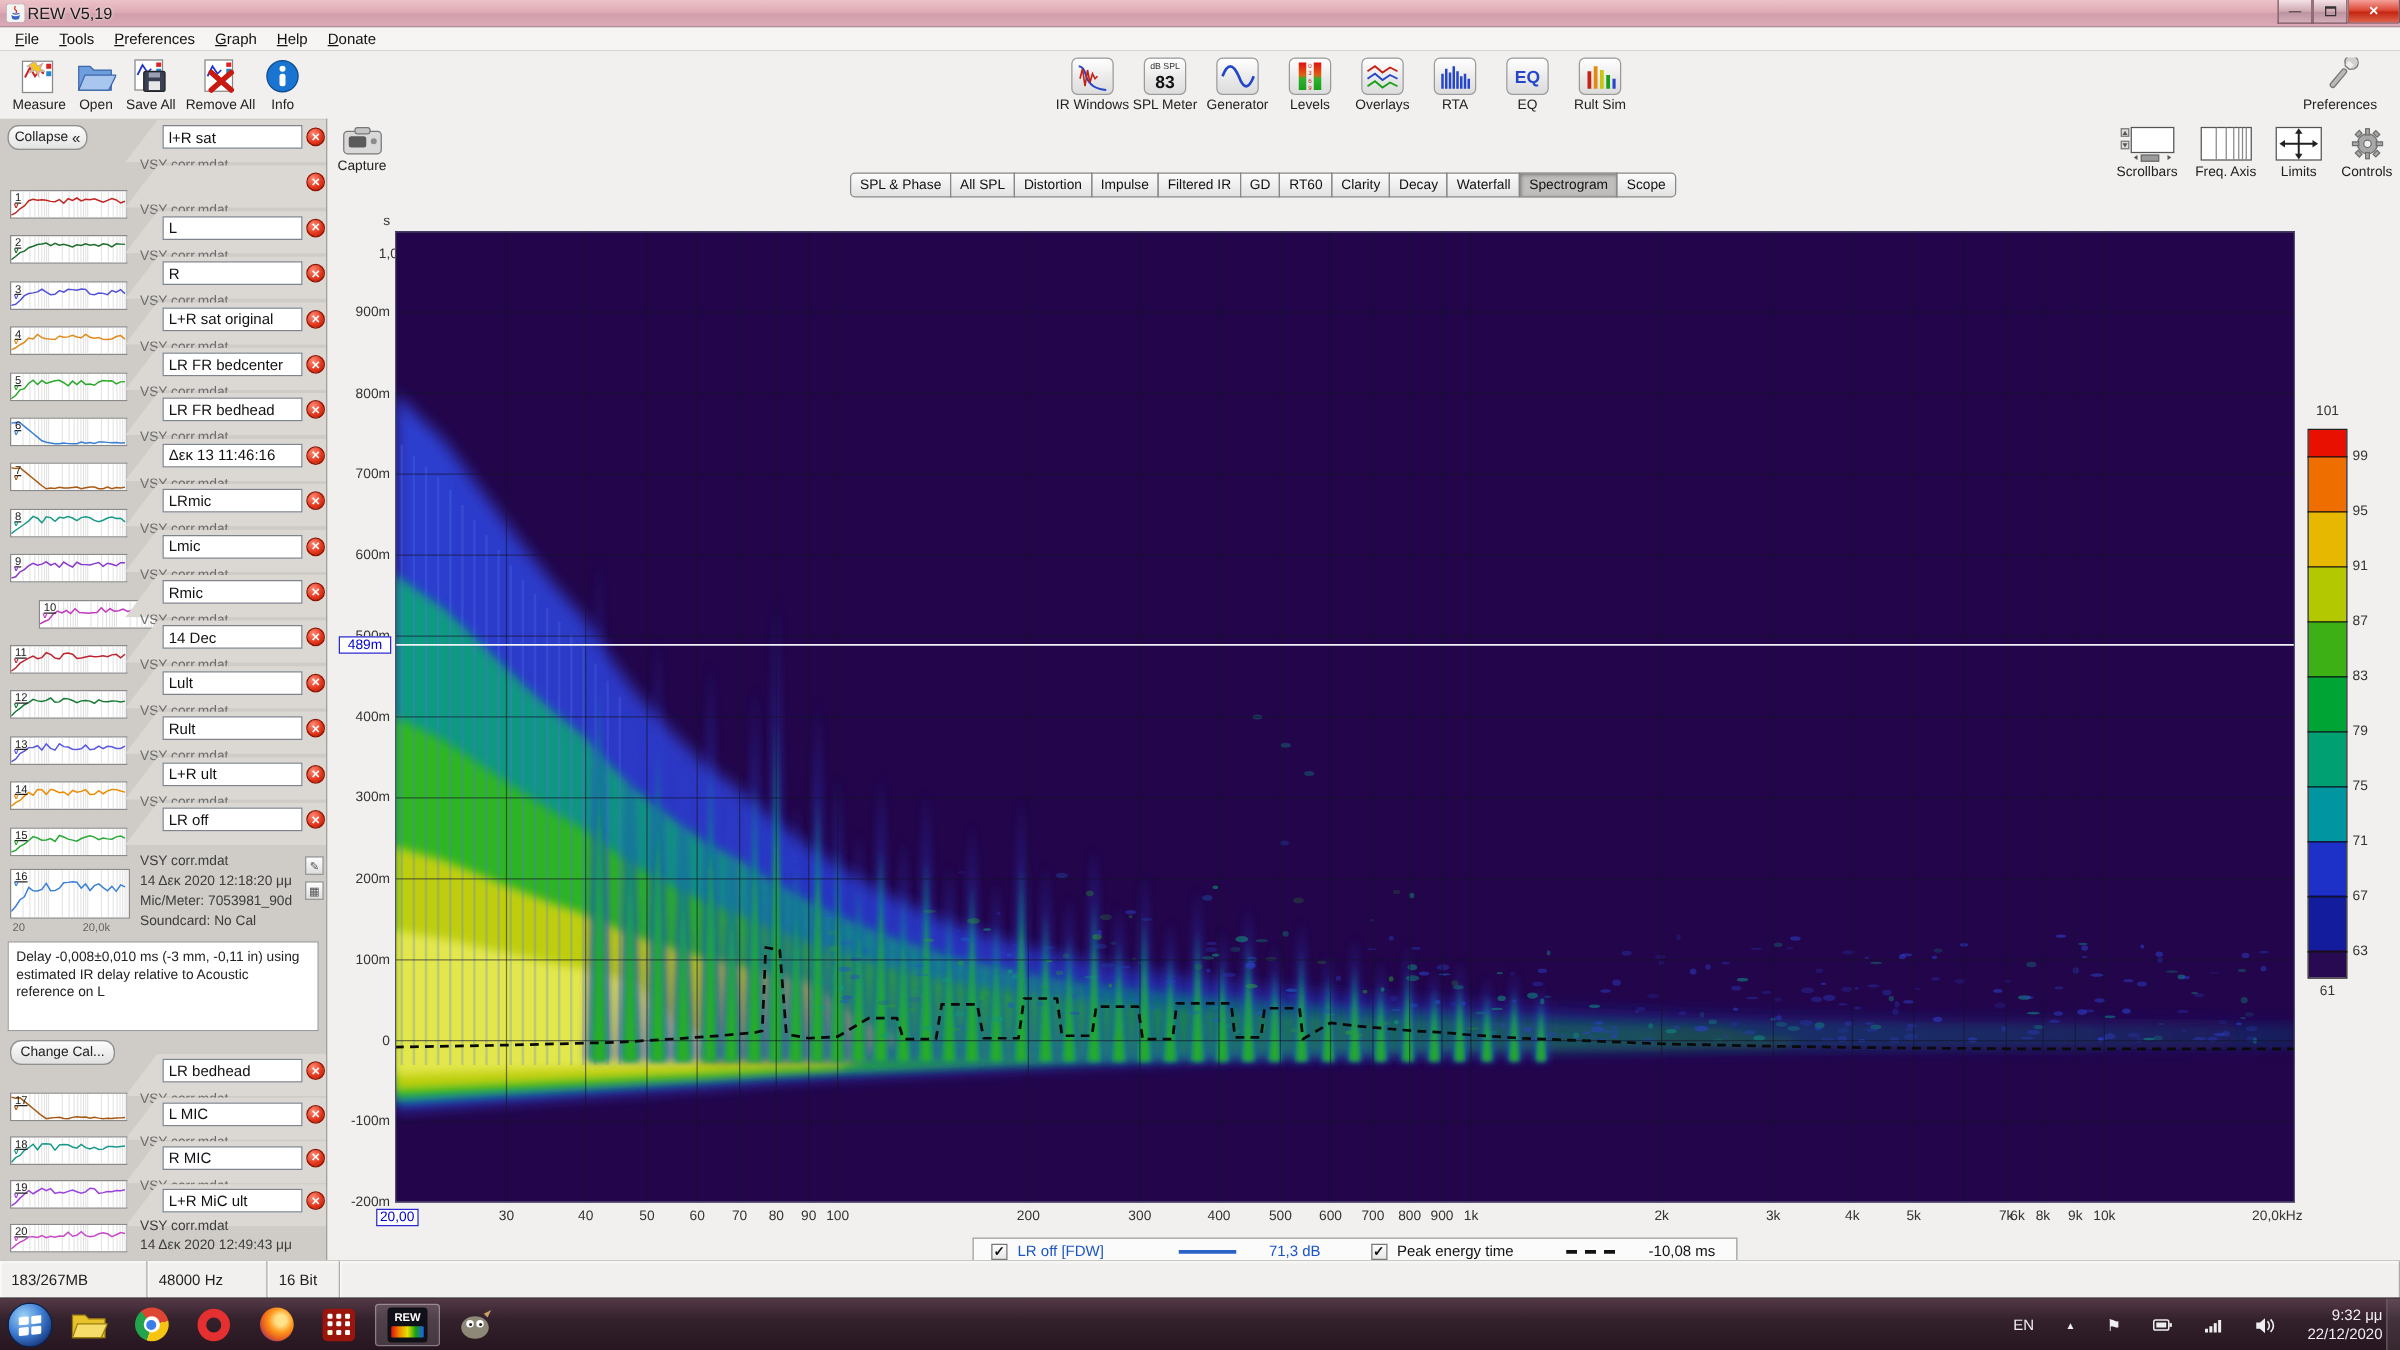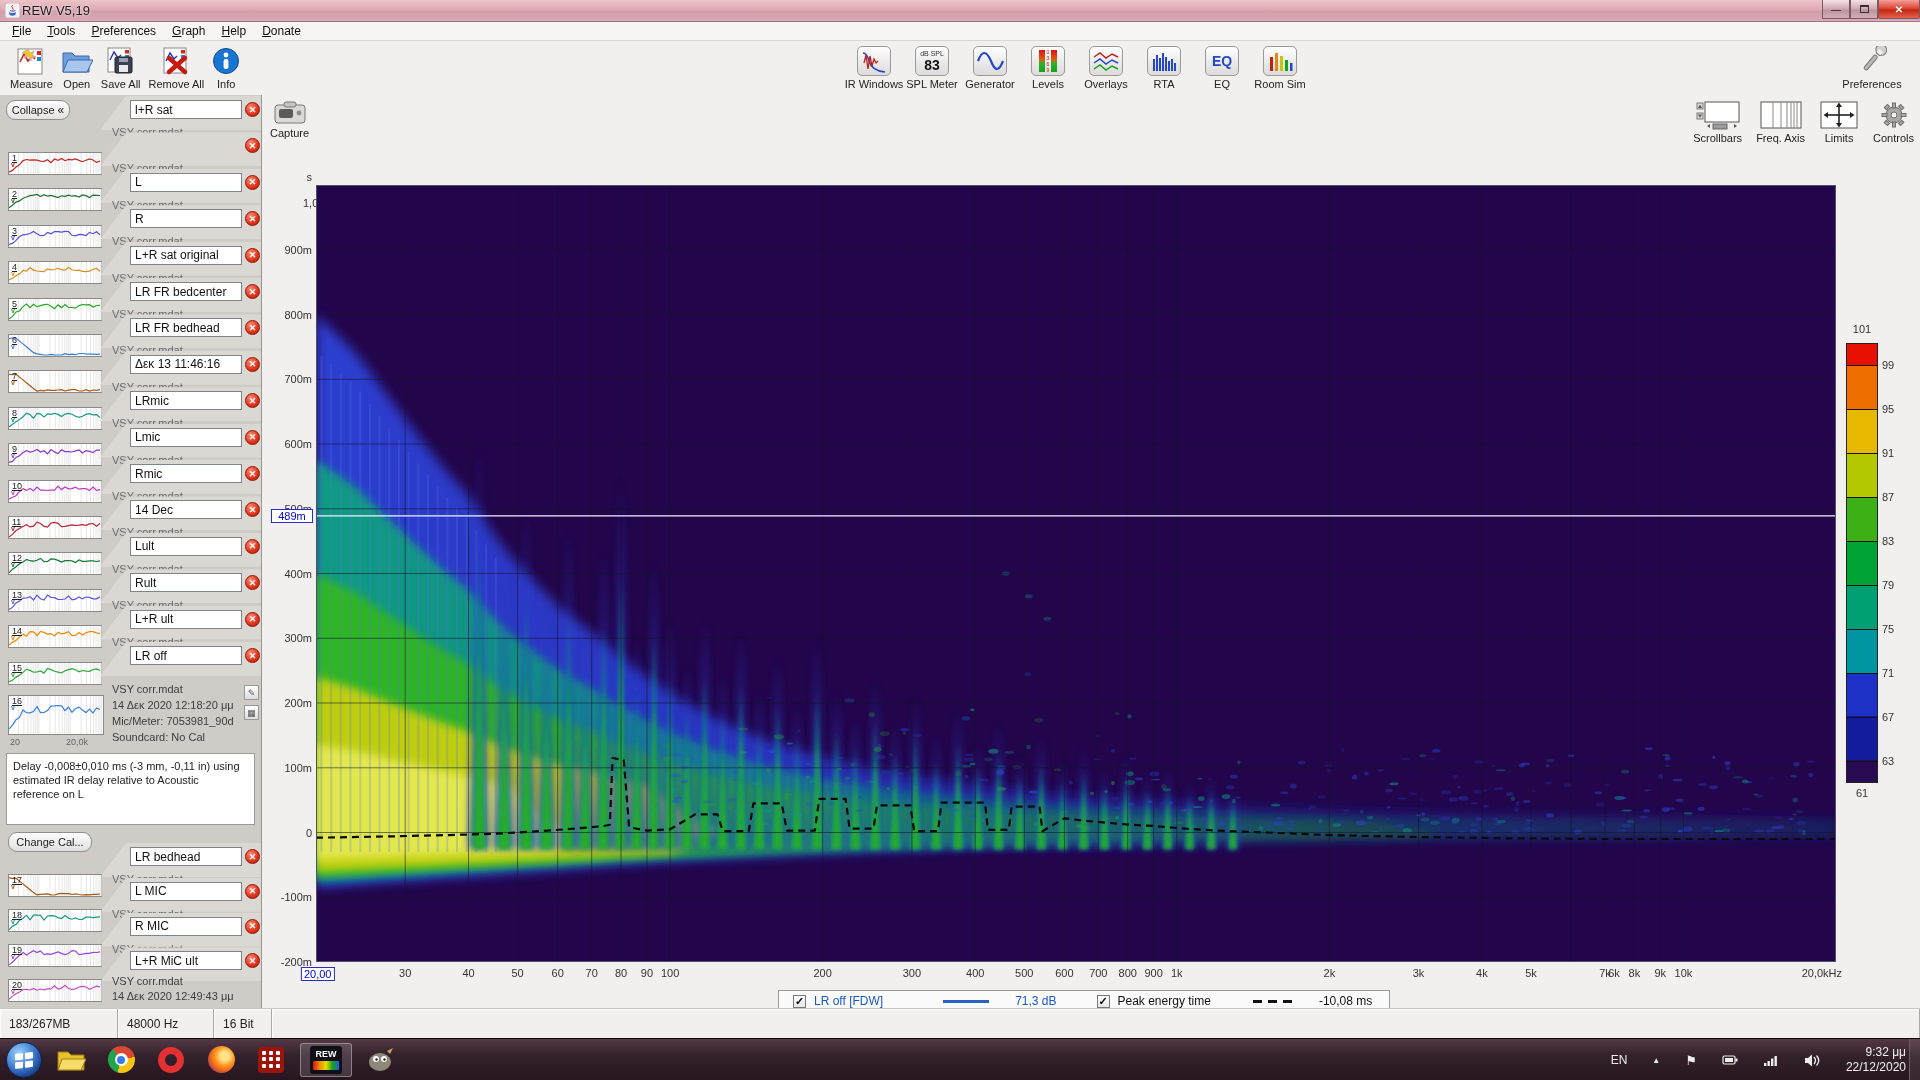--- a/index.html
+++ b/index.html
@@ -296,21 +296,21 @@
                 <g>
                   <rect x="4" y="8" width="3" height="14" fill="#c42014"></rect>
                   <rect x="9" y="4" width="3" height="18" fill="#e08a10"></rect>
                   <rect x="14" y="7" width="3" height="15" fill="#c8c410"></rect>
                   <rect x="19" y="11" width="3" height="11" fill="#18a018"></rect>
                   <rect x="24" y="14" width="2.5" height="8" fill="#2446c8"></rect>
                 </g>
               </svg>
         </span>
           </span>
-          <span class="lb">Room Sim</span>
+          <span class="lb">Rult Sim</span>
       </div>
     </div>
 
     <div class="tb-group" style="right:8px;">
       <div class="tb-item" style="width:80px">
         <span class="ic">
           <svg width="30" height="30" viewBox="0 0 30 30">
               <g transform="rotate(40 15 15)">
                 <rect x="13" y="8" width="4" height="18" rx="2" fill="#b9b9b9" stroke="#777"></rect>
                 <path d="M10,3 a5.5,5.5 0 1 1 10,0 l-3,3 h-4 Z" fill="#cfcfcf" stroke="#777"></path>
@@ -640,21 +640,21 @@
           <line x1="92.6" y1="0" x2="92.6" y2="21" stroke="#dcdcdc" stroke-width="0.7"></line>
           <polyline points="0.0,18.5 3.5,17.4 7.0,13.4 10.5,11.7 14.0,8.5 17.5,6.7 21.0,8.1 24.5,7.3 28.0,5.5 31.5,8.1 35.0,6.7 38.5,9.8 42.0,5.6 45.5,7.9 49.0,9.6 52.5,5.8 56.0,7.6 59.5,7.7 63.0,8.0 66.5,6.9 70.0,6.0 73.5,9.0 77.0,6.6 80.5,7.4 84.0,8.6 87.5,6.1 91.0,6.1" fill="none" stroke="#8a38cc" stroke-width="1.2"></polyline>
         </svg>
         <span class="thumb-num">9</span>
         <span class="thumb-caret" style="color: rgb(138, 56, 204);">v</span>
       </div>
       <div class="plate" style="top: 328.6px;"></div>
       <div class="name-field" style="top: 332.6px;">Lmic</div>
       <div class="del-btn" style="top: 334.6px;">✕</div>
       <div class="vsy-label" style="top: 358.6px;">VSY corr.mdat</div>
-      <div class="thumb" style="top: 384.6px; height: 23px;">
+      <div class="thumb" style="top: 384.6px; height: 23px; margin-left: 23px;">
         <svg width="94" height="21" viewBox="0 0 94 21">
           <line x1="9.4" y1="0" x2="9.4" y2="21" stroke="#dcdcdc" stroke-width="0.7"></line>
           <line x1="14.9" y1="0" x2="14.9" y2="21" stroke="#dcdcdc" stroke-width="0.7"></line>
           <line x1="18.9" y1="0" x2="18.9" y2="21" stroke="#dcdcdc" stroke-width="0.7"></line>
           <line x1="21.9" y1="0" x2="21.9" y2="21" stroke="#dcdcdc" stroke-width="0.7"></line>
           <line x1="24.4" y1="0" x2="24.4" y2="21" stroke="#dcdcdc" stroke-width="0.7"></line>
           <line x1="26.5" y1="0" x2="26.5" y2="21" stroke="#dcdcdc" stroke-width="0.7"></line>
           <line x1="28.3" y1="0" x2="28.3" y2="21" stroke="#dcdcdc" stroke-width="0.7"></line>
           <line x1="29.9" y1="0" x2="29.9" y2="21" stroke="#dcdcdc" stroke-width="0.7"></line>
           <line x1="40.8" y1="0" x2="40.8" y2="21" stroke="#dcdcdc" stroke-width="0.7"></line>
@@ -1044,20 +1044,34 @@
     <div class="capture">
       <svg width="32" height="24" viewBox="0 0 32 24">
           <rect x="1" y="4" width="30" height="18" rx="3" fill="#d9d9d9" stroke="#777"></rect>
           <rect x="10" y="1" width="12" height="5" rx="2" fill="#c4c4c4" stroke="#777"></rect>
           <rect x="5" y="8" width="14" height="9" rx="2" fill="#5a5a5a"></rect>
           <circle cx="25" cy="12" r="2.4" fill="#8c8c8c"></circle>
         </svg>
       <span class="lb">Capture</span>
     </div>
 
+    <div class="tabs" id="tabs">
+        <div class="tab">SPL &amp; Phase</div>
+        <div class="tab">All SPL</div>
+        <div class="tab">Distortion</div>
+        <div class="tab">Impulse</div>
+        <div class="tab">Filtered IR</div>
+        <div class="tab">GD</div>
+        <div class="tab">RT60</div>
+        <div class="tab">Clarity</div>
+        <div class="tab">Decay</div>
+        <div class="tab">Waterfall</div>
+        <div class="tab active">Spectrogram</div>
+        <div class="tab">Scope</div>
+      </div>
 
     <div class="gbtns">
       <div class="gbtn">
         <svg width="46" height="30" viewBox="0 0 46 30">
             <rect x="10" y="2" width="34" height="20" fill="#fff" stroke="#555"></rect>
             <rect x="2" y="3" width="6" height="6" fill="#ddd" stroke="#777"></rect>
             <rect x="2" y="13" width="6" height="6" fill="#ddd" stroke="#777"></rect>
             <polygon points="5,4.5 7,8 3,8" fill="#555"></polygon>
             <polygon points="3,14.5 7,14.5 5,18" fill="#555"></polygon>
             <polygon points="12,26 15,24 15,28" fill="#555"></polygon>

